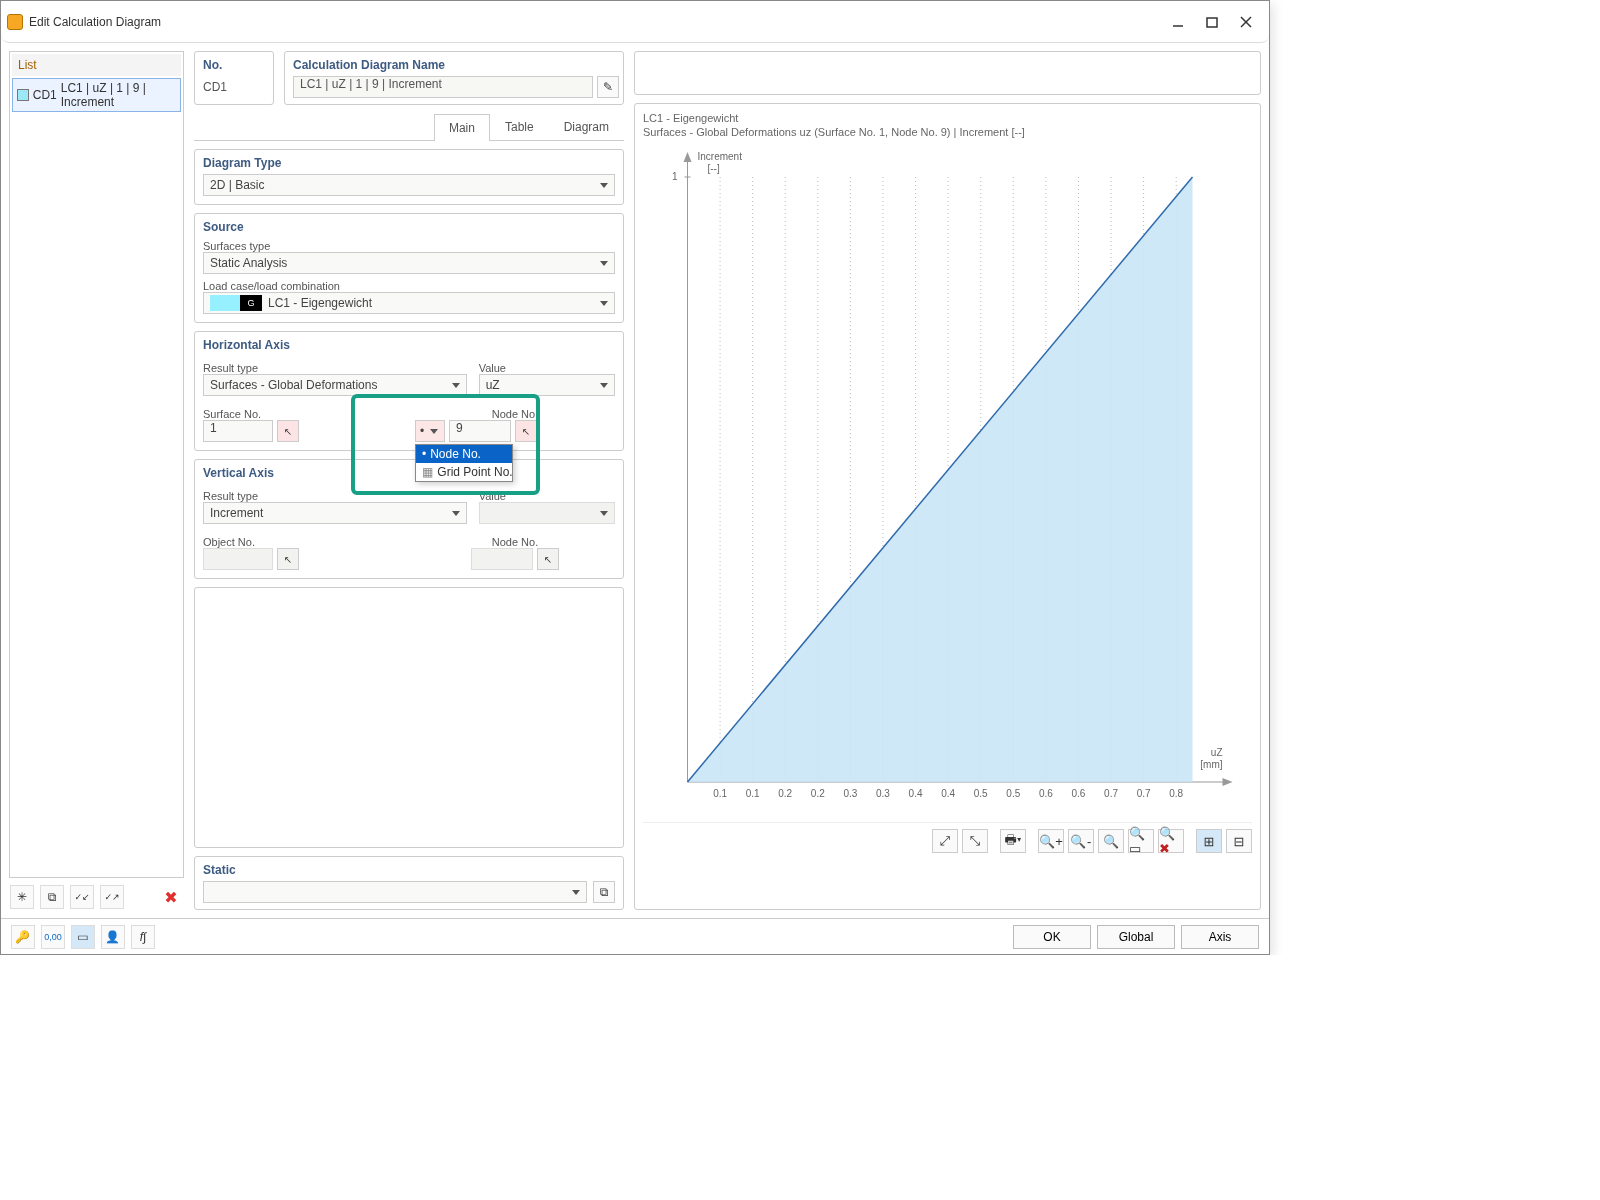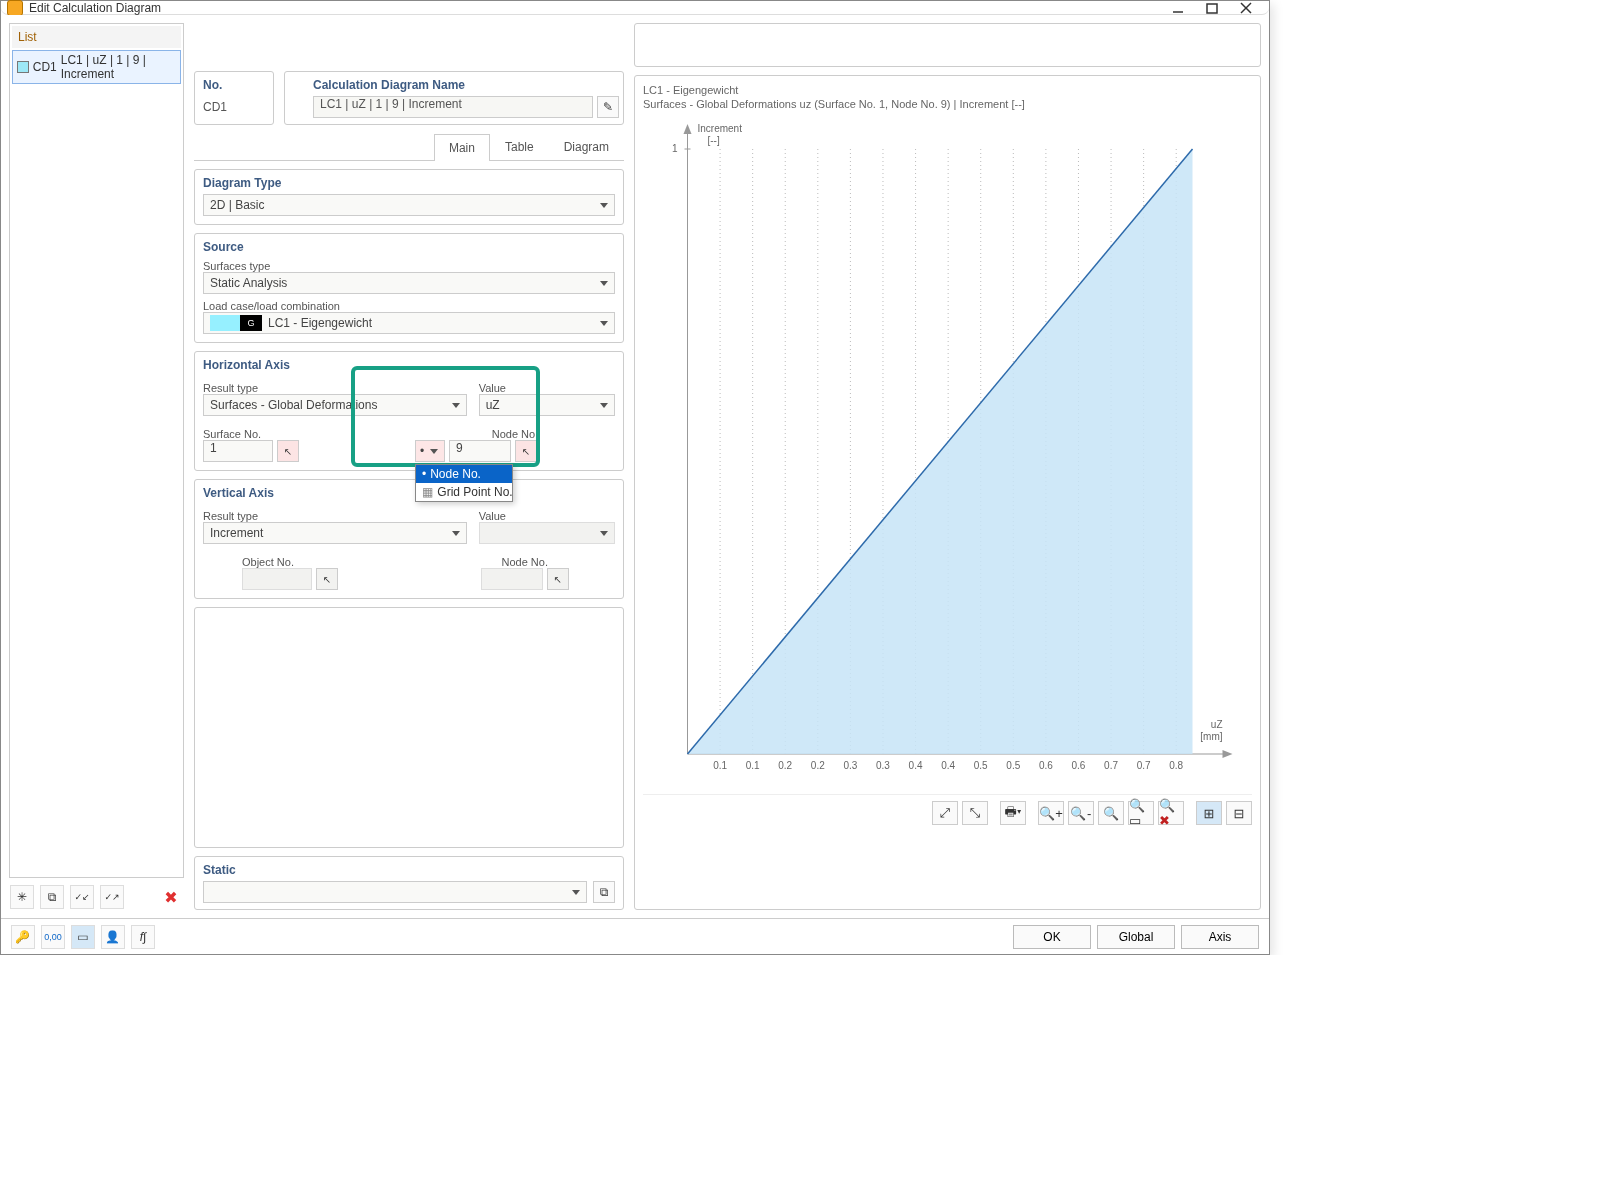--- a/index.html
+++ b/index.html
@@ -1,36 +1,36 @@
 <!DOCTYPE html>
 <html><head>
 <meta charset="utf-8">
 <style>
   * { box-sizing: border-box; font-family: 'Segoe UI', Tahoma, sans-serif; font-size: 12px; }
   body { margin: 0; background: #fff; color: #333; }
   .window { width: 1270px; height: 955px; border: 1px solid #888; display: flex; flex-direction: column; box-shadow: 4px 4px 10px rgba(0,0,0,0.1); }
-  .titlebar { height: 14px; display: flex; align-items: center; padding: 0 6px; border-bottom: 1px solid #ddd; border-radius: 8px; }
+  .titlebar { height: 42px; display: flex; align-items: center; padding: 0 6px; border-bottom: 1px solid #ddd; border-radius: 8px; }
   .titlebar .title { flex: 1; display: flex; align-items: center; gap: 6px; }
   .titlebar .ctl { width: 34px; height: 26px; display: flex; align-items: center; justify-content: center; cursor: pointer; }
   .body { flex: 1; display: flex; gap: 10px; padding: 8px; background: #fff; }
   .left-col { width: 175px; display: flex; flex-direction: column; }
   .left-list { flex: 1; border: 1px solid #ccc; background: #fff; padding: 2px; }
   .left-list-header { background: #f4f4f4; padding: 4px 6px; color:#a16207; }
   .list-row { font-size: 11px; padding: 2px 4px; margin-top: 2px; display: flex; gap: 4px; align-items: center; border: 1px solid #8ab4e8; background: #eaf3ff; }
   .list-swatch { width: 14px; height: 12px; background: #9de8f7; border: 1px solid #777; }
   .left-toolbar { margin-top: 6px; display: flex; align-items: center; gap: 6px; border:1px solid transparent; }
   .tb-btn { width: 24px; height: 24px; display: flex; align-items: center; justify-content: center; border: 1px solid #ddd; background: #fafafa; cursor: pointer; font-size:12px; }
   .tb-btn.red { border:none; background:transparent; }
   .center-col { width: 430px; display: flex; flex-direction: column; gap: 8px; }
-  .top-row { display: flex; gap: 10px; margin-top: 48px; }
+  .top-row { display: flex; gap: 10px; }
   .panel { border: 1px solid #ccc; border-radius: 3px; background: #fff; }
   .panel-header { color: #3e5b82; font-weight: 600; padding: 6px 8px 4px; }
   .no-panel { width: 80px; }
   .no-val { padding: 4px 8px; color:#555; }
-  .name-panel { flex: 1; position: relative; padding-left: 20px; }
+  .name-panel { flex: 1; position: relative; }
   .name-row { display: flex; align-items: center; padding: 0 4px 6px 8px; gap: 4px; }
   .name-input { flex: 1; height: 22px; border: 1px solid #ccc; background: #f7f7f4; padding: 0 6px; color:#555; }
   .icon-btn { width: 22px; height: 22px; border: 1px solid #ccc; background: #fafafa; display: flex; align-items:center; justify-content:center; cursor:pointer; }
   .tabs { display: flex; border-bottom: 1px solid #ccc; padding-left: 4px; justify-content: flex-end; }
   .tab { padding: 6px 14px; border: 1px solid transparent; border-bottom: none; cursor: pointer; color:#555; }
   .tab.active { border-color: #ccc; background: #fff; position: relative; top: 1px; }
   .section { border: 1px solid #ccc; border-radius: 3px; padding: 6px 8px 8px; }
   .section-title { color: #3e5b82; font-weight: 600; margin-bottom: 4px; }
   .section-label { color: #555; font-size: 11px; margin-top:6px; }
   .select { width: 100%; height: 22px; border: 1px solid #ccc; background: #f9f9f7; padding: 0 18px 0 6px; position: relative; display:flex; align-items:center; color:#444; cursor:pointer; }
@@ -210,21 +210,21 @@
             <div class="section-label">Result type</div>
             <div class="select">
                 <span>Increment</span>
               </div>
           </div>
           <div>
             <div class="section-label">Value</div>
             <div class="select disabled"></div>
           </div>
         </div>
-        <div class="row-2col" style="margin-top:6px;margin-left:39px;">
+        <div class="row-2col" style="margin-top:6px;">
           <div>
             <div class="section-label">Object No.</div>
             <div class="row-small">
               <div class="num-input" style="background:#f2f2f0; border-color:#ddd;"></div>
               <div class="pick-btn" style="background:#f2f2f0;">↖</div>
             </div>
           </div>
           <div>
             <div class="section-label" style="text-align:center;">Node No.</div>
             <div class="row-small" style="justify-content:center;">

